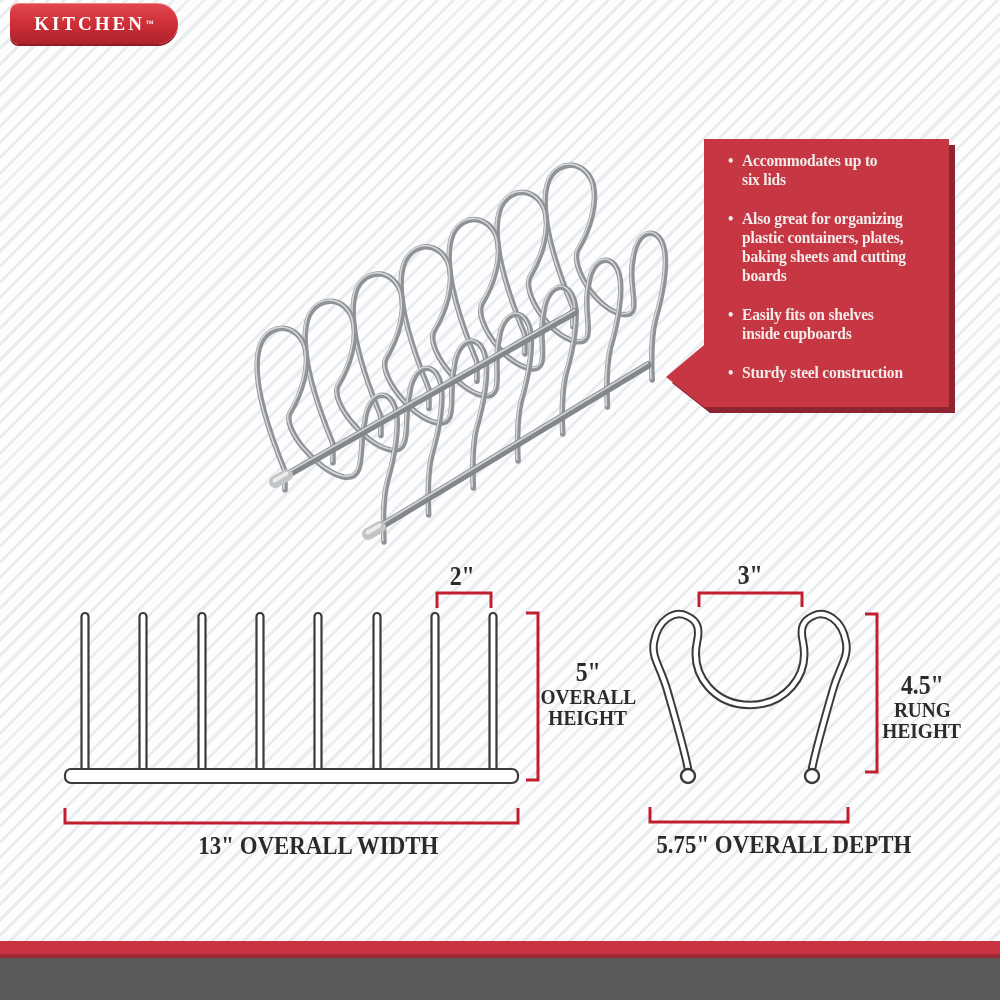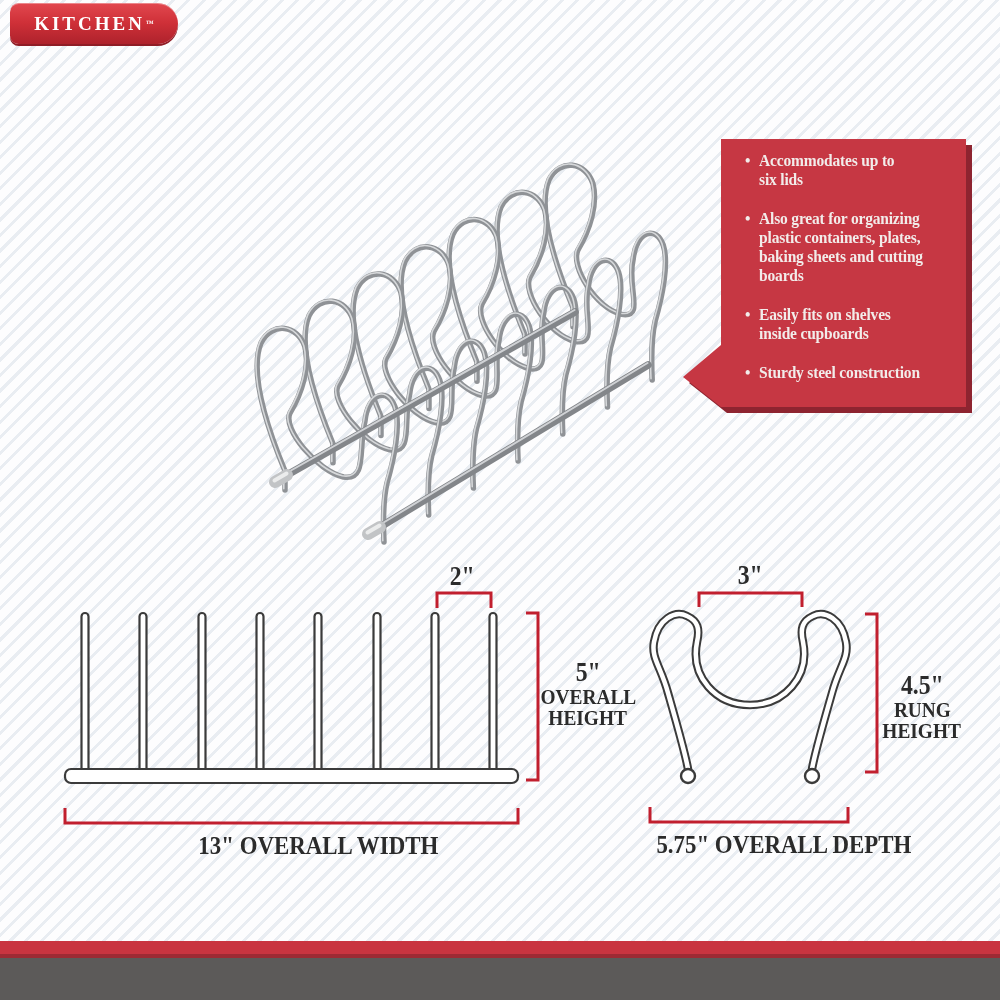--- a/index.html
+++ b/index.html
@@ -20,21 +20,21 @@
   .badge sup{font-size:8px;letter-spacing:0;margin-left:1px;}
   
   .title{
     position:absolute;left:61px;top:79px;color:#232020;
     font-size:77px;font-weight:400;letter-spacing:-2.5px;line-height:1;white-space:nowrap;
   }
   .title sup{font-size:17px;letter-spacing:0;vertical-align:46px;}
   
   .rack{position:absolute;left:225px;top:152px;width:460px;height:400px;}
   
-  .callout{position:absolute;left:677px;top:133px;width:306px;height:292px;}
+  .callout{position:absolute;left:660px;top:133px;width:306px;height:292px;}
   .callout svg{position:absolute;left:0;top:0;}
   .feature-list{
     position:absolute;left:68px;top:18px;width:220px;margin:0;padding:0;list-style:none;
     color:#f2ecea;font-weight:bold;font-size:16.5px;line-height:19px;letter-spacing:-0.2px;
     transform:scaleX(.94);transform-origin:left top;
   }
   .feature-list li{position:relative;padding-left:15px;margin:0 0 20px 0;}
   .feature-list li::before{content:"\2022";position:absolute;left:0;top:0;}
   .feature-list span{display:block;white-space:nowrap;}
   

